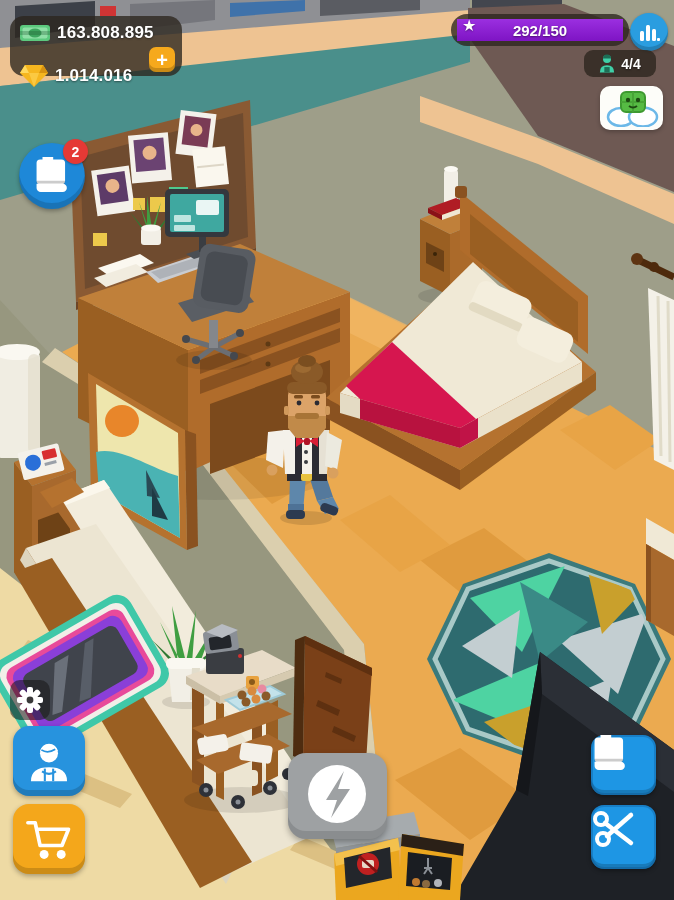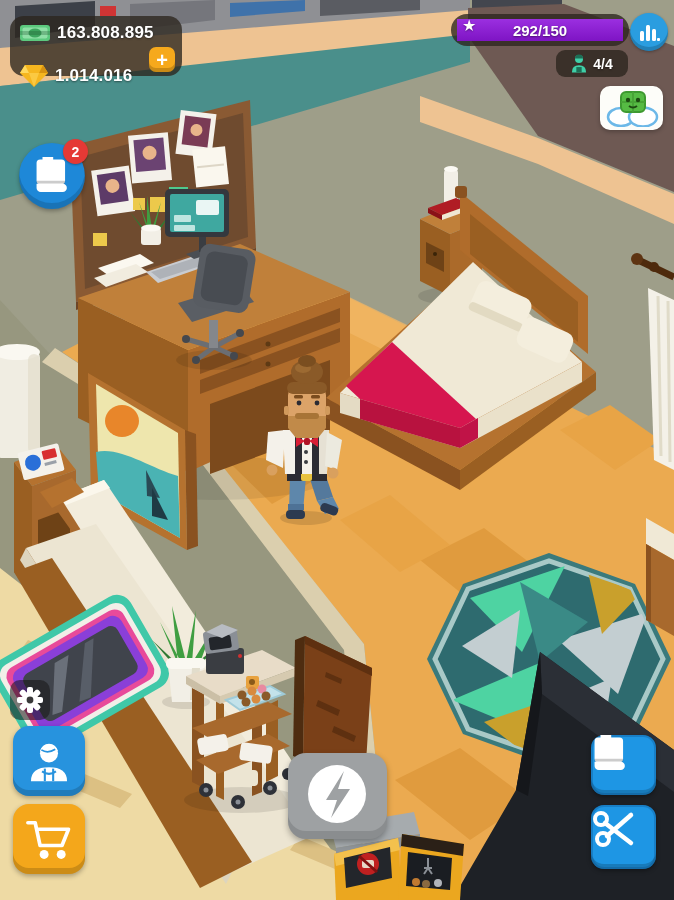--- a/index.html
+++ b/index.html
@@ -24,21 +24,21 @@
   #level-panel{left:451px;top:14px;width:178px;height:32px;border-radius:16px;}
   #level-bar{position:absolute;left:6px;top:5px;right:6px;bottom:5px;border-radius:0;
      background:linear-gradient(#9b2fe0,#7e14c4);display:flex;align-items:center;justify-content:center;}
   #level-star{position:absolute;left:11px;top:2px;font-size:16px;color:#fff;text-shadow:0 1px 2px rgba(0,0,0,.4);}
   #level-value{font-size:15px;}
 
   #stats-button{left:630px;top:13px;width:38px;height:38px;border-radius:50%;
      background:#2a9de0;box-shadow:inset 0 -4px 0 rgba(0,0,0,.18), 0 1px 3px rgba(0,0,0,.3);
      display:flex;align-items:center;justify-content:center;}
 
-  #staff-panel{left:556px;top:50px;width:72px;height:27px;border-radius:9px;
+  #staff-panel{left:584px;top:50px;width:72px;height:27px;border-radius:9px;
      display:flex;align-items:center;justify-content:center;gap:6px;}
   #staff-count{font-size:14px;}
 
   #chat-button{left:600px;top:86px;width:63px;height:44px;border-radius:10px;background:#fdfdf9;
      box-shadow:0 2px 4px rgba(0,0,0,.25);display:flex;align-items:center;justify-content:center;}
 
   #tasks-button{left:19px;top:143px;width:66px;height:66px;border-radius:50%;background:#1e88d8;
      box-shadow:inset 0 -6px 0 rgba(0,0,0,.15), 0 2px 4px rgba(0,0,0,.3);
      display:flex;align-items:center;justify-content:center;}
   #tasks-badge{position:absolute;right:-3px;top:-4px;width:25px;height:25px;border-radius:50%;

